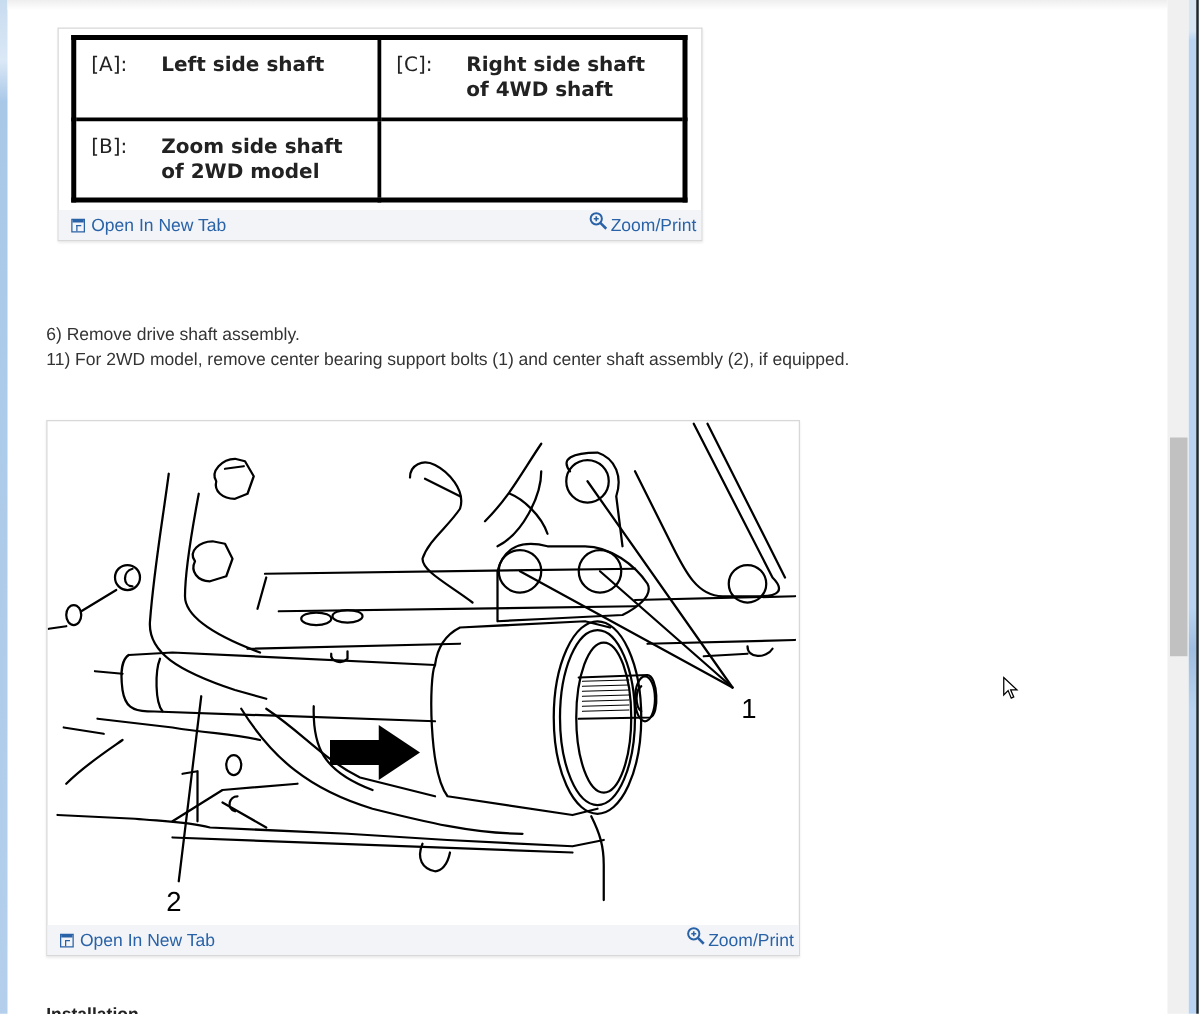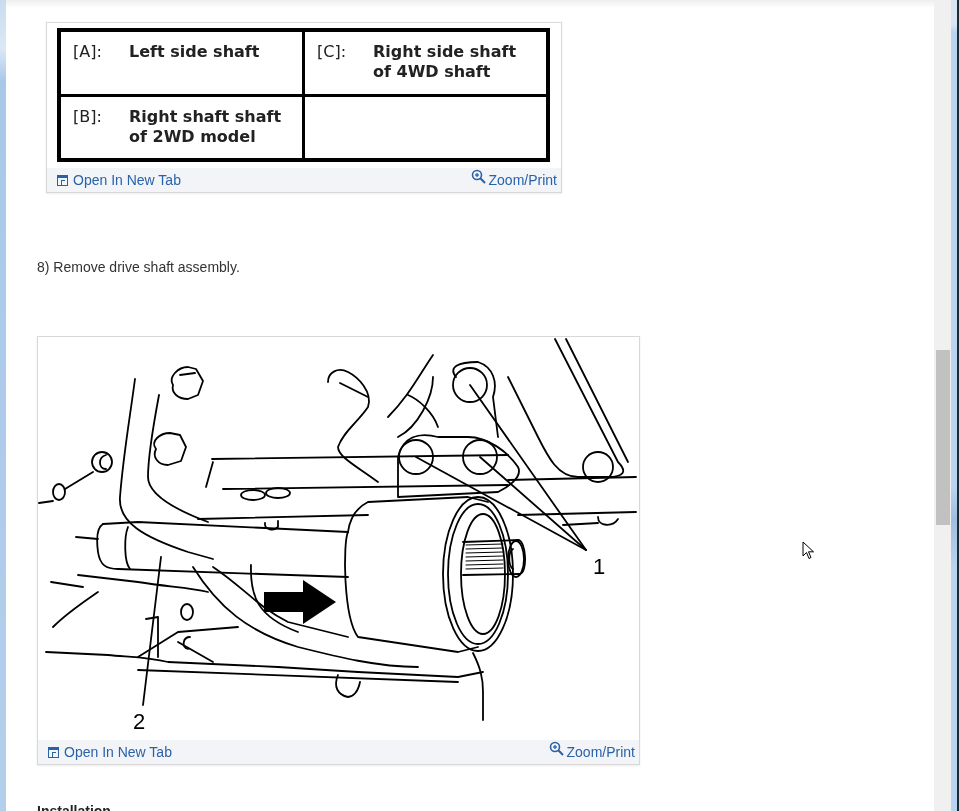--- a/index.html
+++ b/index.html
@@ -104,21 +104,21 @@
         <div class="cell-inner">
           <span class="cell-key">[C]:</span>
           <span class="cell-val">Right side shaft of 4WD shaft</span>
         </div>
       </td>
     </tr>
     <tr>
       <td>
         <div class="cell-inner">
           <span class="cell-key">[B]:</span>
-          <span class="cell-val">Right shaft shaft of 2WD model</span>
+          <span class="cell-val">Zoom side shaft of 2WD model</span>
         </div>
       </td>
       <td>
         <div class="cell-inner">
           <span class="cell-key"></span>
           <span class="cell-val"></span>
         </div>
       </td>
     </tr>
   </tbody>
@@ -134,21 +134,22 @@
         <line x1="9.3" y1="9.3" x2="14" y2="14" stroke="#2a62a8" stroke-width="2"></line>
         <line x1="4" y1="6" x2="8" y2="6" stroke="#2a62a8" stroke-width="1.3"></line>
         <line x1="6" y1="4" x2="6" y2="8" stroke="#2a62a8" stroke-width="1.3"></line>
       </svg>
       <span>Zoom/Print</span>
     </a>
   </div>
 </div>
 
 <div class="steps">
-  <div>8) Remove drive shaft assembly.</div>
+  <div>6) Remove drive shaft assembly.</div>
+  <div>11) For 2WD model, remove center bearing support bolts (1) and center shaft assembly (2), if equipped.</div>
 </div>
 
 <div class="figure" style="left:37px; top:336px; width:603px; height:429px;">
   <svg class="diagram-svg" width="601" height="403" viewBox="0 0 601 403" fill="none" stroke="#000" stroke-width="1.8" stroke-linecap="round" stroke-linejoin="round">
 
     <path d="M97 42 C92 80 85 120 82 160 C80 185 105 200 150 215 L175 222"></path>
     <path d="M121 58 C115 90 110 120 110 140 C110 155 130 170 170 185"></path>
 
     <path d="M135 48 C130 40 140 30 150 30 L158 32 L165 44 L160 58 L150 62 C140 62 133 56 135 48 Z"></path>
     <path d="M142 38 L157 36"></path>

